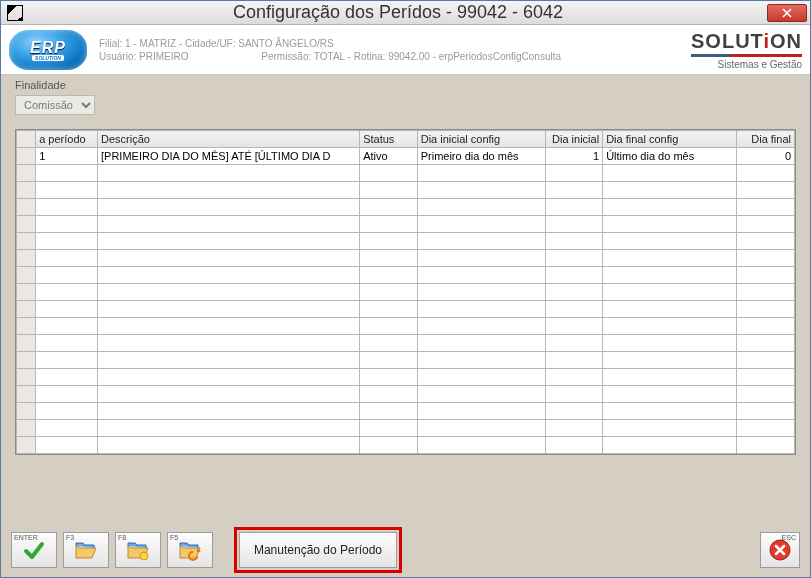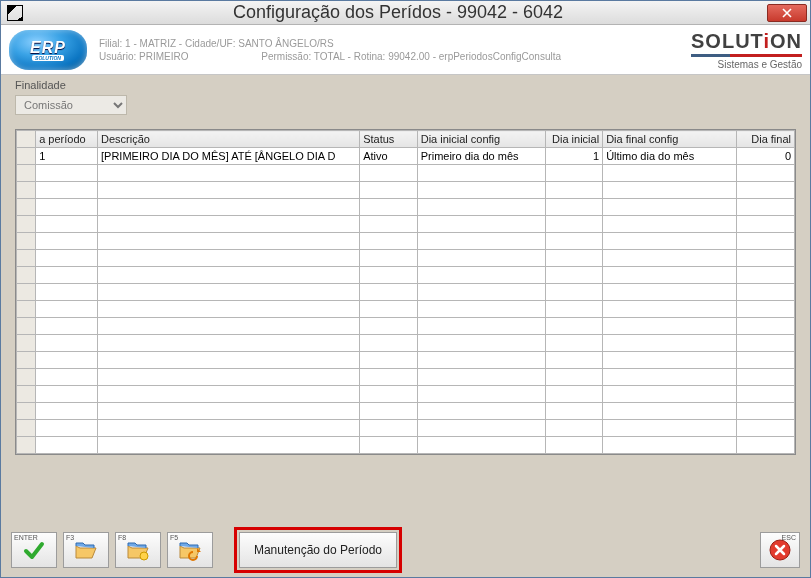--- a/index.html
+++ b/index.html
@@ -116,21 +116,21 @@
     height: calc(578px - 24px - 50px);
     padding: 4px 14px 6px 14px;
     position: relative;
   }
   .finalidade-label {
     color: #555;
     font-size: 11px;
     margin-bottom: 4px;
   }
   .finalidade-select {
-    width: 112px;
+    width: 80px;
     height: 20px;
     font-size: 11px;
     color: #777;
     background: #eceae5;
     border: 1px solid #bdb8ab;
     padding-left: 4px;
   }
   
   .grid-wrap {
     margin-top: 14px;
@@ -268,21 +268,21 @@
           <th class="col-dic">Dia inicial config</th>
           <th class="col-di">Dia inicial</th>
           <th class="col-dfc">Dia final config</th>
           <th class="col-df">Dia final</th>
         </tr>
       </thead>
       <tbody id="grid-body">
         <tr>
           <td class="col-sel"></td>
           <td class="col-per">1</td>
-          <td class="col-desc">[PRIMEIRO DIA DO MÊS] ATÉ [ÂNGELO DIA D</td>
+          <td class="col-desc">[PRIMEIRO DIA DO MÊS] ATÉ [ÚLTIMO DIA D</td>
           <td class="col-stat">Ativo</td>
           <td class="col-dic">Primeiro dia do mês</td>
           <td class="col-di">1</td>
           <td class="col-dfc">Último dia do mês</td>
           <td class="col-df">0</td>
         </tr>
       <tr>
             <td class="col-sel"></td>
             <td class="col-per"></td>
             <td class="col-desc"></td>

